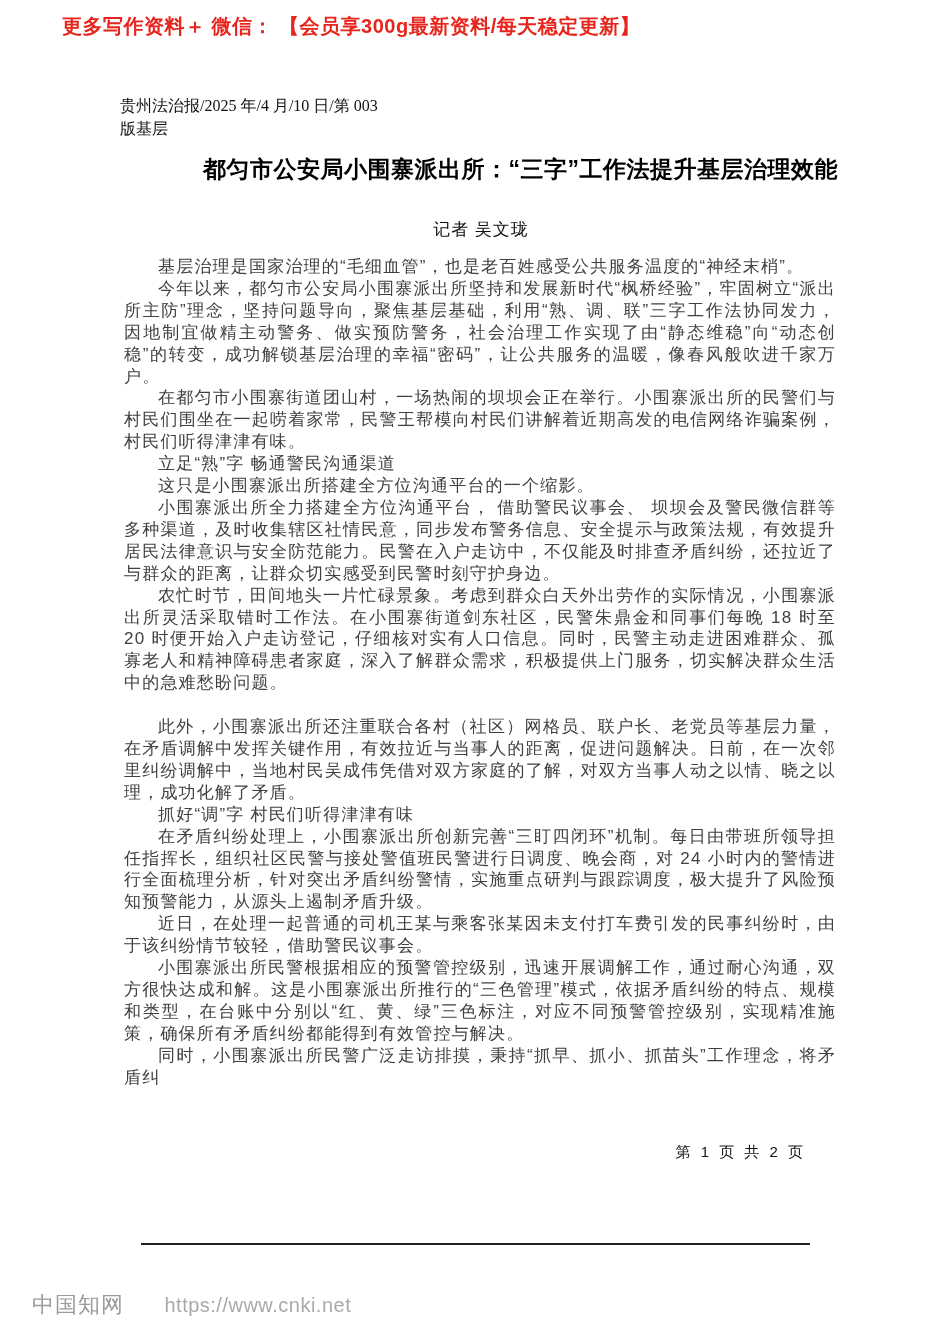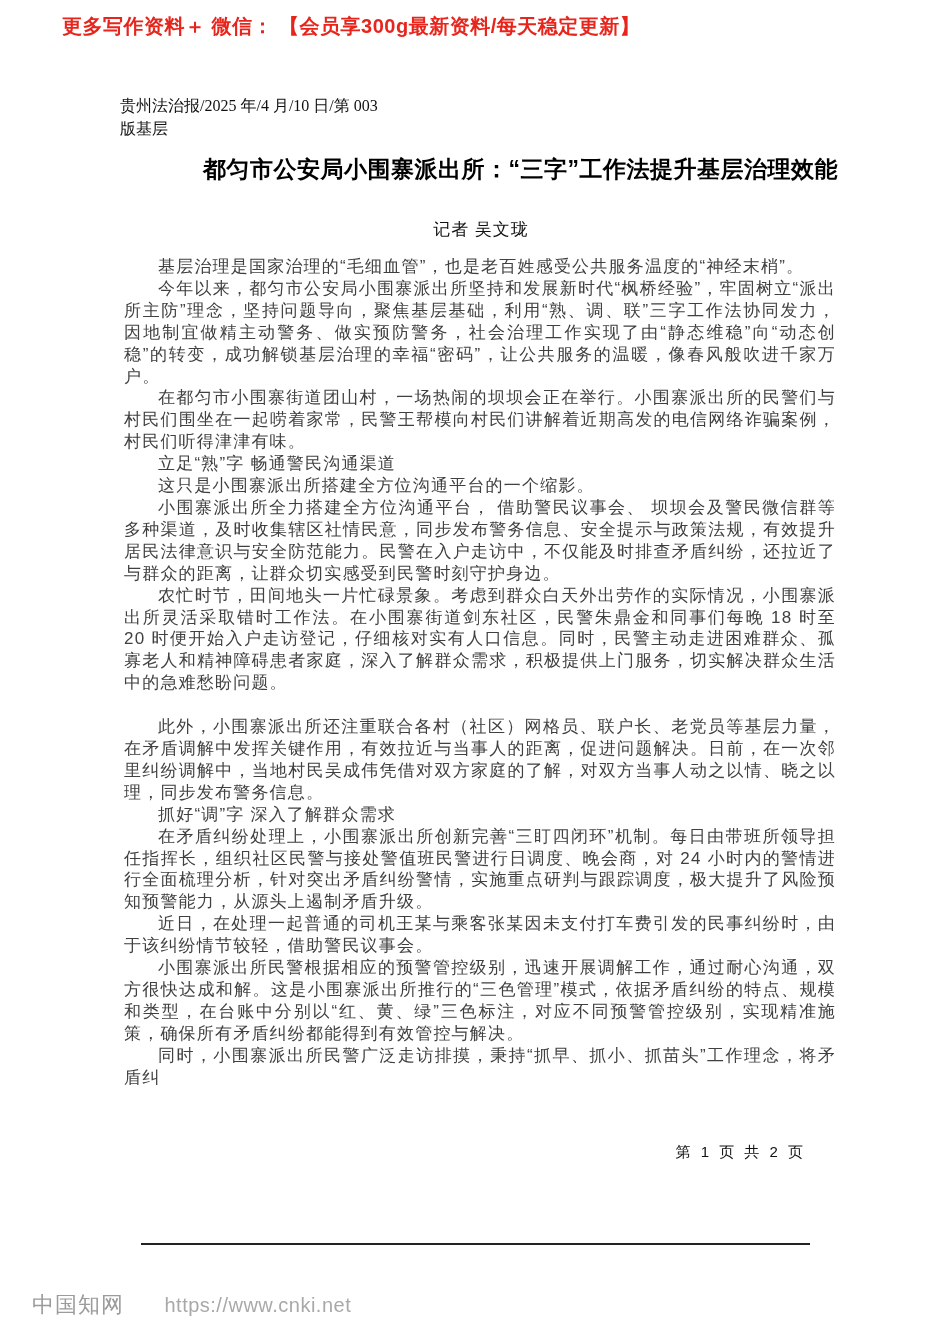--- a/index.html
+++ b/index.html
@@ -85,22 +85,22 @@
 <div class="article-byline">记者 吴文珑</div>
 
 <div class="article-body">
   <p>基层治理是国家治理的“毛细血管”，也是老百姓感受公共服务温度的“神经末梢”。</p>
   <p>今年以来，都匀市公安局小围寨派出所坚持和发展新时代“枫桥经验”，牢固树立“派出所主防”理念，坚持问题导向，聚焦基层基础，利用“熟、调、联”三字工作法协同发力，因地制宜做精主动警务、做实预防警务，社会治理工作实现了由“静态维稳”向“动态创稳”的转变，成功解锁基层治理的幸福“密码”，让公共服务的温暖，像春风般吹进千家万户。</p>
   <p>在都匀市小围寨街道团山村，一场热闹的坝坝会正在举行。小围寨派出所的民警们与村民们围坐在一起唠着家常，民警王帮模向村民们讲解着近期高发的电信网络诈骗案例，村民们听得津津有味。</p>
   <p>立足“熟”字 畅通警民沟通渠道</p>
   <p>这只是小围寨派出所搭建全方位沟通平台的一个缩影。</p>
   <p>小围寨派出所全力搭建全方位沟通平台， 借助警民议事会、 坝坝会及警民微信群等多种渠道，及时收集辖区社情民意，同步发布警务信息、安全提示与政策法规，有效提升居民法律意识与安全防范能力。民警在入户走访中，不仅能及时排查矛盾纠纷，还拉近了与群众的距离，让群众切实感受到民警时刻守护身边。</p>
   <p>农忙时节，田间地头一片忙碌景象。考虑到群众白天外出劳作的实际情况，小围寨派出所灵活采取错时工作法。在小围寨街道剑东社区，民警朱鼎金和同事们每晚 18 时至 20 时便开始入户走访登记，仔细核对实有人口信息。同时，民警主动走进困难群众、孤寡老人和精神障碍患者家庭，深入了解群众需求，积极提供上门服务，切实解决群众生活中的急难愁盼问题。</p>
-  <p class="gap-before">此外，小围寨派出所还注重联合各村（社区）网格员、联户长、老党员等基层力量，在矛盾调解中发挥关键作用，有效拉近与当事人的距离，促进问题解决。日前，在一次邻里纠纷调解中，当地村民吴成伟凭借对双方家庭的了解，对双方当事人动之以情、晓之以理，同步发布警务信息。</p>
-  <p>抓好“调”字 深入了解群众需求</p>
+  <p class="gap-before">此外，小围寨派出所还注重联合各村（社区）网格员、联户长、老党员等基层力量，在矛盾调解中发挥关键作用，有效拉近与当事人的距离，促进问题解决。日前，在一次邻里纠纷调解中，当地村民吴成伟凭借对双方家庭的了解，对双方当事人动之以情、晓之以理，成功化解了矛盾。</p>
+  <p>抓好“调”字 村民们听得津津有味</p>
   <p>在矛盾纠纷处理上，小围寨派出所创新完善“三盯四闭环”机制。每日由带班所领导担任指挥长，组织社区民警与接处警值班民警进行日调度、晚会商，对 24 小时内的警情进行全面梳理分析，针对突出矛盾纠纷警情，实施重点研判与跟踪调度，极大提升了风险预知预警能力，从源头上遏制矛盾升级。</p>
   <p>近日，在处理一起普通的司机王某与乘客张某因未支付打车费引发的民事纠纷时，由于该纠纷情节较轻，借助警民议事会。</p>
   <p>小围寨派出所民警根据相应的预警管控级别，迅速开展调解工作，通过耐心沟通，双方很快达成和解。这是小围寨派出所推行的“三色管理”模式，依据矛盾纠纷的特点、规模和类型，在台账中分别以“红、黄、绿”三色标注，对应不同预警管控级别，实现精准施策，确保所有矛盾纠纷都能得到有效管控与解决。</p>
   <p>同时，小围寨派出所民警广泛走访排摸，秉持“抓早、抓小、抓苗头”工作理念，将矛盾纠</p>
 </div>
 
 <div class="page-indicator">第 1 页 共 2 页</div>
 
 <div class="footer-divider"></div>
 

